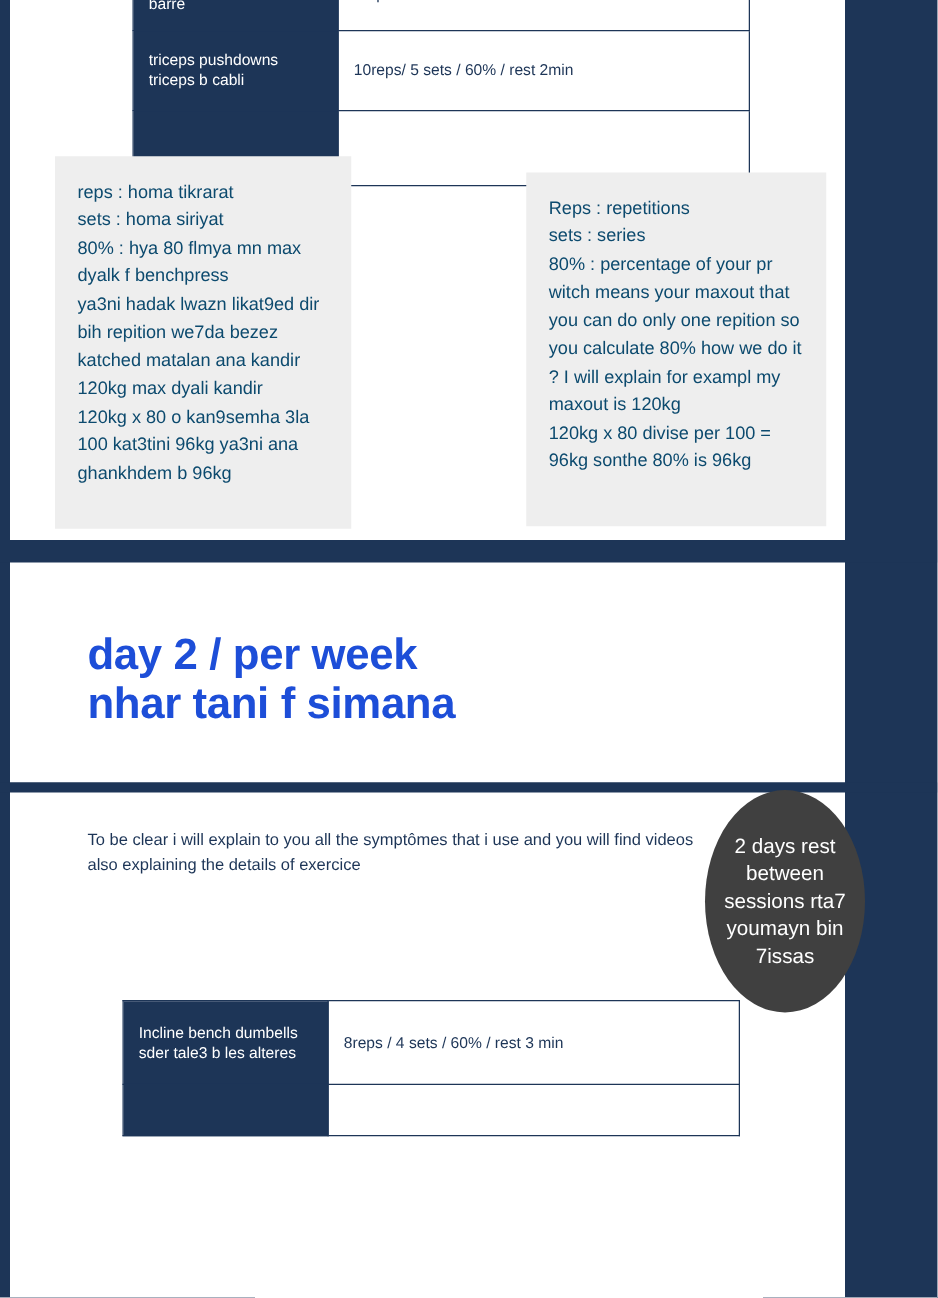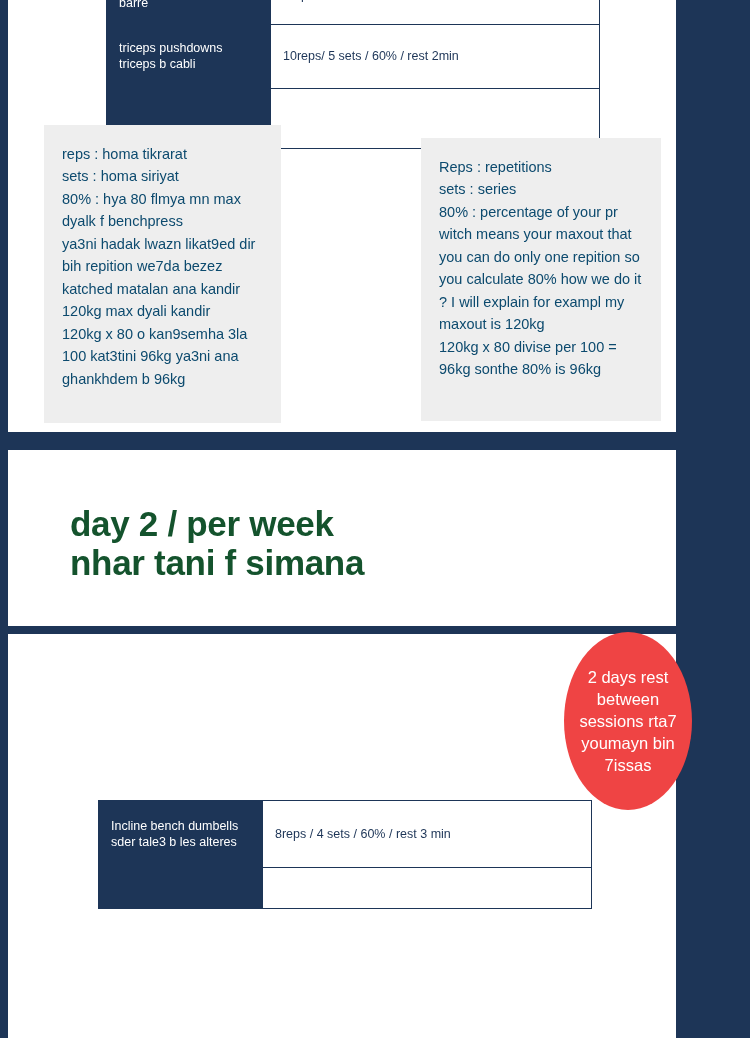--- a/index.html
+++ b/index.html
@@ -80,21 +80,21 @@
   .title-card {
     position: absolute;
     left: 8px; top: 450px;
     width: 668px;
     height: 176px;
     background: #ffffff;
   }
   .title-card .title {
     position: absolute;
     left: 62px; top: 54px;
-    color: #14532d;
+    color: #1d4ed8;
     font-size: 35px;
     font-weight: 700;
     line-height: 1.12;
     letter-spacing: -0.3px;
     white-space: pre-line;
   }
   .title-gap {
     position: absolute;
     left: 0; top: 626px;
     width: 750px; height: 8px;
@@ -122,21 +122,21 @@
   .note-ar { top: 105px; }
 
   .bottom-table { left: 90px; top: 166px; }
 
   
   .badge {
     position: absolute;
     left: 564px; top: 632px;
     width: 128px; height: 178px;
     border-radius: 64px / 89px;
-    background: #ef4444;
+    background: #404040;
     color: #ffffff;
     font-size: 16.5px;
     line-height: 1.34;
     font-weight: 400;
     display: flex;
     align-items: center;
     justify-content: center;
     text-align: center;
     padding: 6px;
     white-space: pre-line;
@@ -187,20 +187,21 @@
   <div class="band"></div>
 
   <div class="title-card">
     <div class="title">day 2 / per week
 nhar tani f simana</div>
   </div>
   <div class="title-gap"></div>
 
   <div class="bottom-sheet">
 
+    <div class="note note-en">To be clear i will explain to you all the symptômes that i use and you will find videos also explaining the details of exercice</div>
 
     <table class="ex-table bottom-table">
       <tbody>
       <tr>
         <td class="ex-name" style="white-space:pre-line;height:67px">Incline bench dumbells
 sder tale3 b les alteres</td>
         <td class="ex-detail" style="white-space:pre-line">8reps / 4 sets / 60% / rest 3 min</td>
       </tr>
       <tr>
         <td class="ex-name" style="white-space:pre-line;height:40px"></td>

